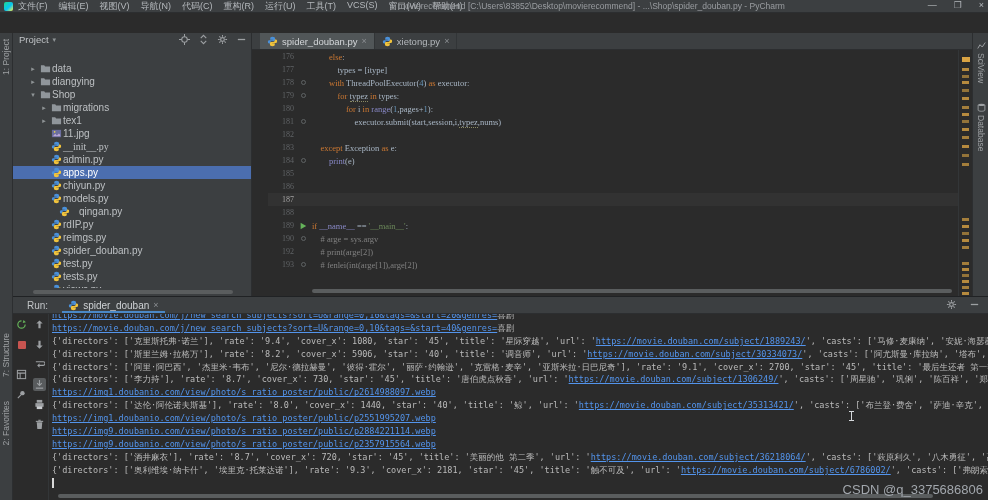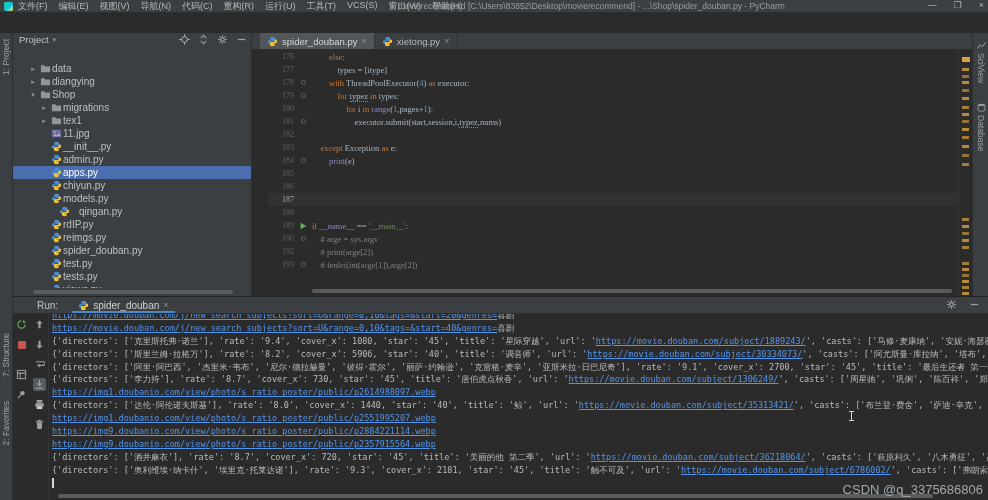--- a/index.html
+++ b/index.html
@@ -68,21 +68,21 @@
   .uerr { border-bottom:1px dotted #8a8a64; }
   #editor-hscroll { position:absolute; bottom:3px; left:60px; right:20px; height:4px; background:#5a5d5e; border-radius:2px; }
   #stripe { position:absolute; top:17px; right:0; width:14px; bottom:0; background:#2b2b2b; border-left:1px solid #333638; }
   .smark { position:absolute; left:3px; width:7px; height:3px; background:var(--stripe); }
 
   #right-strip { width:16px; background:#3c3f41; border-left:1px solid #2c2e30; position:relative; flex:0 0 auto; }
 
   
   #run-panel { position:absolute; left:13px; top:296px; right:0; bottom:0; background:#2b2b2b; border-top:1px solid #202224; }
   #run-header { height:17px; background:#3c3f41; border-bottom:1px solid #2c2e30; display:flex; align-items:center; position:relative; font-size:10px; }
-  #run-label { margin-left:24px; color:#c0c3c6; }
+  #run-label { margin-left:14px; color:#c0c3c6; }
   #run-tab { display:flex; align-items:center; gap:4px; margin-left:14px; height:100%; padding:0 6px; position:relative; color:#cfd2d5; }
   #run-tab-underline { position:absolute; left:0; right:0; bottom:0; height:2px; background:var(--accent); }
   #run-header-right { position:absolute; right:8px; top:2px; display:flex; gap:12px; }
 
   #run-body { position:absolute; top:17px; left:0; right:0; bottom:0; display:flex; }
   .rtool-col { width:17px; padding-top:4px; display:flex; flex-direction:column; align-items:center; gap:7px; flex:0 0 auto; }
   #rtool2 { border-right:1px solid #333638; width:19px; }
   .rtool-btn { width:13px; height:13px; display:flex; align-items:center; justify-content:center; border-radius:2px; }
   .rtool-btn.active { background:#585b5d; }
 
@@ -318,21 +318,21 @@
             <span class="tchev"></span>
             <span class="ticon">
               <svg width="11" height="11" viewBox="0 0 12 12">
                 <rect x="1" y="2" width="10" height="8" fill="#6a6d9e"></rect>
                 <path d="M2 9l2.6-2.6 1.8 1.8L8.6 6 10 7.4V9z" fill="#b9a6d6"></path>
                 <circle cx="4" cy="4.3" r=".9" fill="#e8d44d"></circle>
               </svg>
             </span>
             <span class="tlabel">11.jpg</span>
           </div>
-          <div class="tree-row" style="padding-left: 25px;">
+          <div class="tree-row" style="padding-left: 25px; font-family: Liberation Serif, serif;">
             <span class="tchev"></span>
             <span class="ticon">
               <svg width="11" height="11" viewBox="0 0 12 12">
                 <path d="M6 .8C4.2.8 3.5 1.6 3.5 2.6V4h2.7v.5H2.3C1.2 4.5 1 5.5 1 6.4c0 1 .3 1.9 1.4 1.9h1.1V7c0-.9.8-1.6 1.7-1.6h2.2c.8 0 1.4-.6 1.4-1.4V2.6C8.8 1.6 7.8.8 6 .8z" fill="#4a90d9"></path>
                 <path d="M6 11.2c1.8 0 2.5-.8 2.5-1.8V8H5.8v-.5h3.9c1.1 0 1.3-1 1.3-1.9 0-1-.3-1.9-1.4-1.9H8.5V5c0 .9-.8 1.6-1.7 1.6H4.6c-.8 0-1.4.6-1.4 1.4v1.4c0 1 1 1.8 2.8 1.8z" fill="#f0c33c"></path>
               </svg>
             </span>
             <span class="tlabel">__init__.py</span>
           </div>
           <div class="tree-row" style="padding-left: 25px;">

